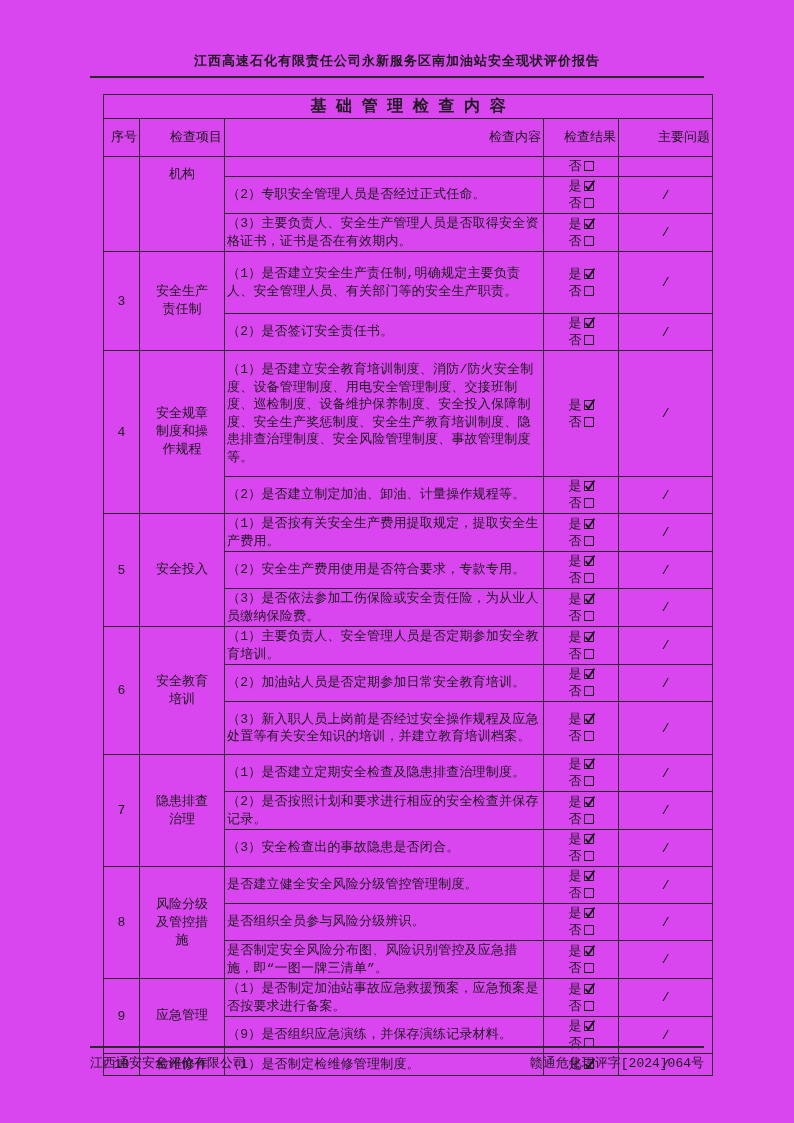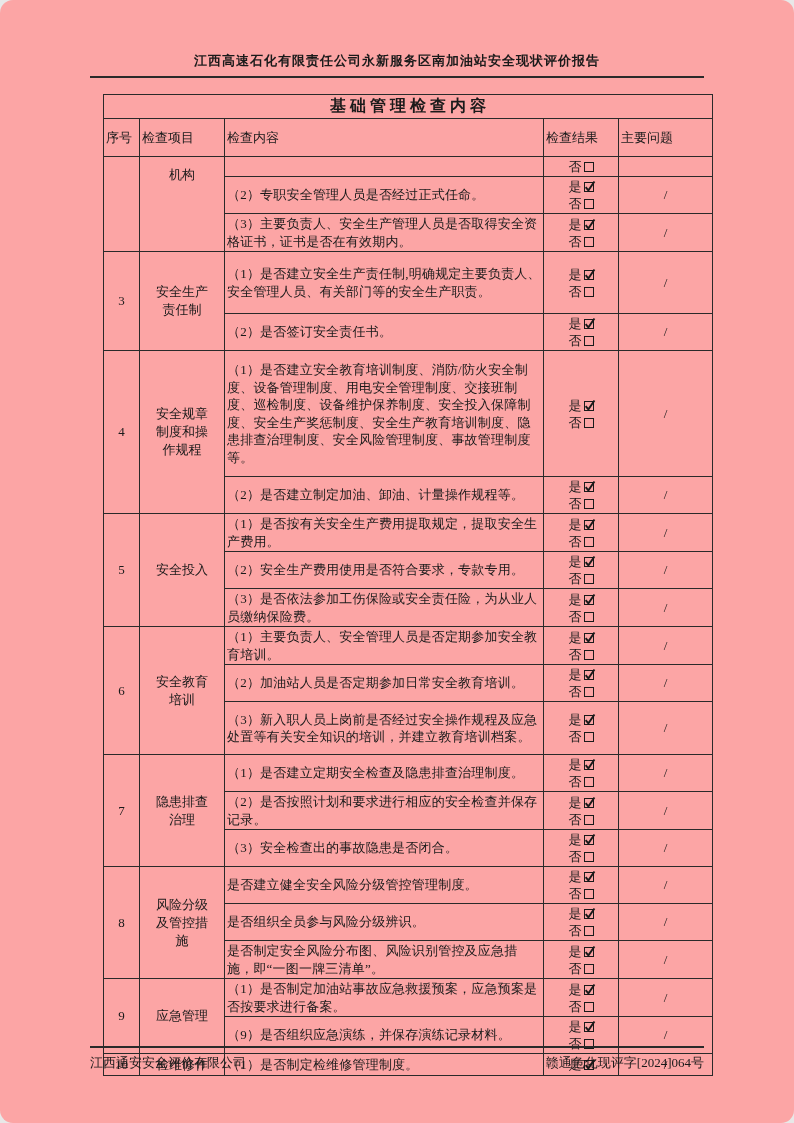--- a/index.html
+++ b/index.html
@@ -1,24 +1,23 @@
 <!DOCTYPE html>
 <html><head>
 <meta charset="utf-8">
 <style>
   html,body{margin:0;padding:0;background:#e8e8e8;}
   .page{
     position:relative;
     width:794px;height:1123px;
     margin:0 auto;
-    background:#fca5a5;
-    font-family:Liberation Serif, serif;
+    background:#d946ef;
+    font-family:Liberation Mono, monospace;
     color:#1a1a1a;
     overflow:hidden;
-    border-radius:13px;
   }
   
   .doc-header{
     position:absolute;left:90px;right:90px;top:52px;
     border-bottom:2px solid #2a2a2a;
     padding-bottom:6px;
     text-align:center;
   }
   .doc-header-title{
     font-size:13px;font-weight:bold;letter-spacing:1px;
@@ -35,21 +34,21 @@
   .check-table th,.check-table td{
     border:1px solid #2a2a2a;
     padding:1px 2px;
     vertical-align:middle;
     overflow:hidden;
   }
   tr.title-row th{
     height:19px;font-size:16px;font-weight:bold;text-align:center;
   }
   tr.head-row th{
-    height:35px;font-weight:normal;text-align:left;line-height:16px;
+    height:35px;font-weight:normal;text-align:right;line-height:16px;
   }
   .no-cell{text-align:center;}
   .item-cell{text-align:center;}
   .item-cell.vtop{vertical-align:top;padding-top:9px;}
   .item-label{display:inline-block;max-width:54px;text-align:center;line-height:18px;}
   .content-cell{text-align:left;padding:2px 5px 2px 7px;line-height:17.5px;letter-spacing:0.2px;}
   .result-cell{text-align:center;line-height:17px;padding:1px 0;}
   .problem-cell{text-align:center;}
   .res-line{white-space:nowrap;}
   .cb{

